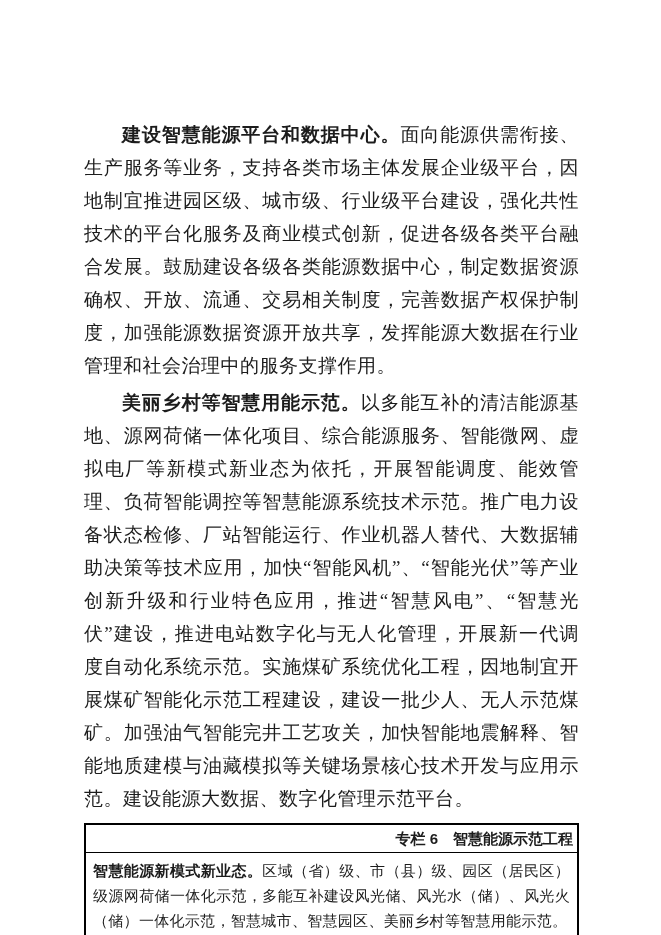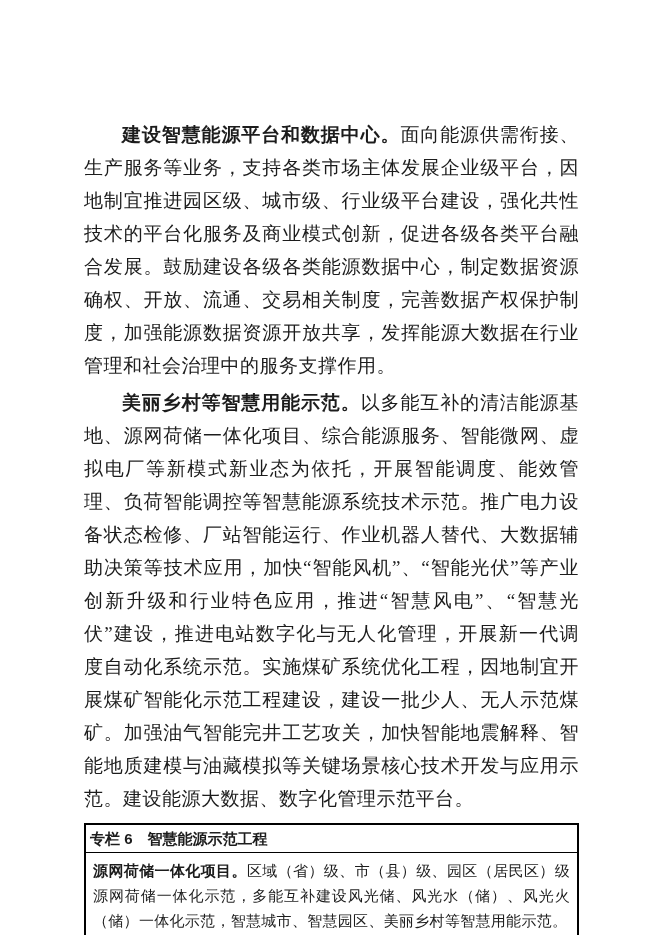--- a/index.html
+++ b/index.html
@@ -29,21 +29,21 @@
   }
   .para .lead {
     font-weight: 700;
   }
   .callout {
     margin-top: 8px;
     border: 2px solid #000000;
   }
   .callout-header {
     border-bottom: 1px solid #000000;
-    text-align: left;
+    text-align: right;
     font-family: "Liberation Sans", "DejaVu Sans", sans-serif;
     font-weight: 700;
     font-size: 15px;
     line-height: 25px;
     padding: 1px 4px;
   }
   .callout-body {
     padding: 5px 7px 6px 7px;
     font-size: 15px;
     line-height: 25px;
@@ -60,17 +60,17 @@
 
 <div class="page">
   <div class="content">
 
     <p class="para"><span class="lead">建设智慧能源平台和数据中心。</span><span>面向能源供需衔接、生产服务等业务，支持各类市场主体发展企业级平台，因地制宜推进园区级、城市级、行业级平台建设，强化共性技术的平台化服务及商业模式创新，促进各级各类平台融合发展。鼓励建设各级各类能源数据中心，制定数据资源确权、开放、流通、交易相关制度，完善数据产权保护制度，加强能源数据资源开放共享，发挥能源大数据在行业管理和社会治理中的服务支撑作用。</span></p>
 
     <p class="para"><span class="lead">美丽乡村等智慧用能示范。</span><span>以多能互补的清洁能源基地、源网荷储一体化项目、综合能源服务、智能微网、虚拟电厂等新模式新业态为依托，开展智能调度、能效管理、负荷智能调控等智慧能源系统技术示范。推广电力设备状态检修、厂站智能运行、作业机器人替代、大数据辅助决策等技术应用，加快“智能风机”、“智能光伏”等产业创新升级和行业特色应用，推进“智慧风电”、“智慧光伏”建设，推进电站数字化与无人化管理，开展新一代调度自动化系统示范。实施煤矿系统优化工程，因地制宜开展煤矿智能化示范工程建设，建设一批少人、无人示范煤矿。加强油气智能完井工艺攻关，加快智能地震解释、智能地质建模与油藏模拟等关键场景核心技术开发与应用示范。建设能源大数据、数字化管理示范平台。</span></p>
 
     <div class="callout">
       <div class="callout-header">专栏 6　智慧能源示范工程</div>
-      <div class="callout-body"><span class="lead-sans">源网荷储一体化项目。</span><span>区域（省）级、市（县）级、园区（居民区）级源网荷储一体化示范，多能互补建设风光储、风光水（储）、风光火（储）一体化示范，智慧城市、智慧园区、美丽乡村等智慧用能示范。</span></div>
+      <div class="callout-body"><span class="lead-sans">智慧能源新模式新业态。</span><span>区域（省）级、市（县）级、园区（居民区）级源网荷储一体化示范，多能互补建设风光储、风光水（储）、风光火（储）一体化示范，智慧城市、智慧园区、美丽乡村等智慧用能示范。</span></div>
     </div>
 
   </div>
 </div>
 
 </body></html>

